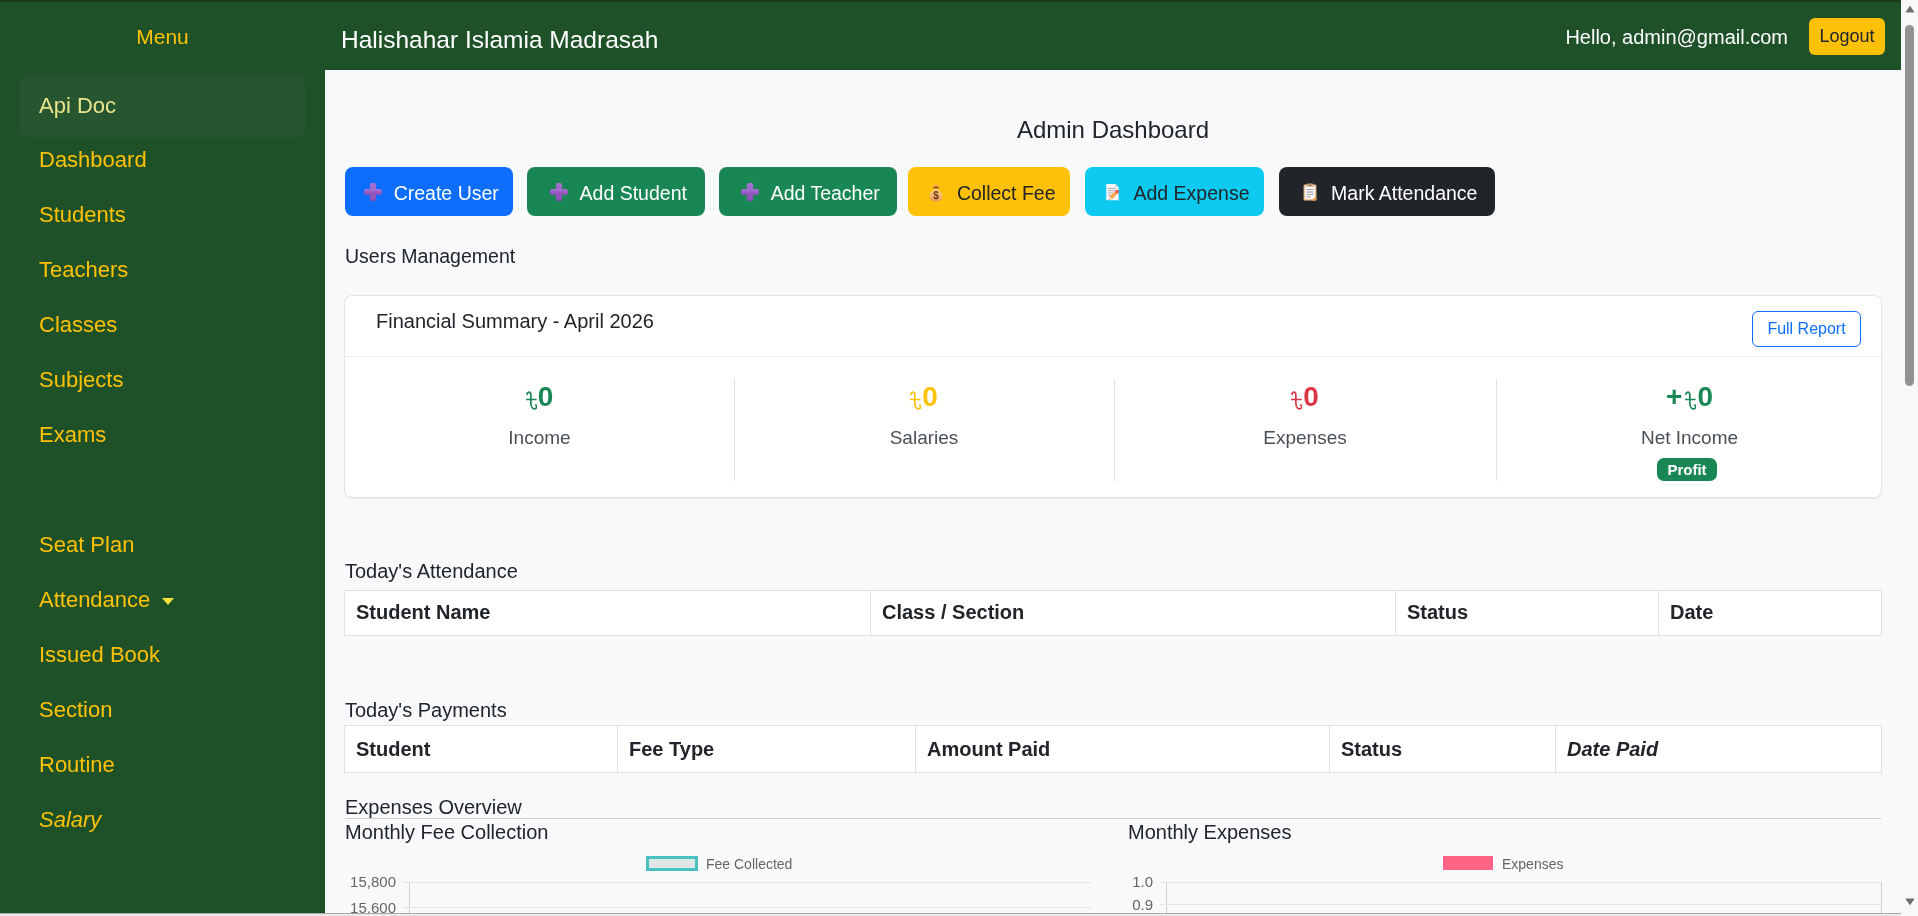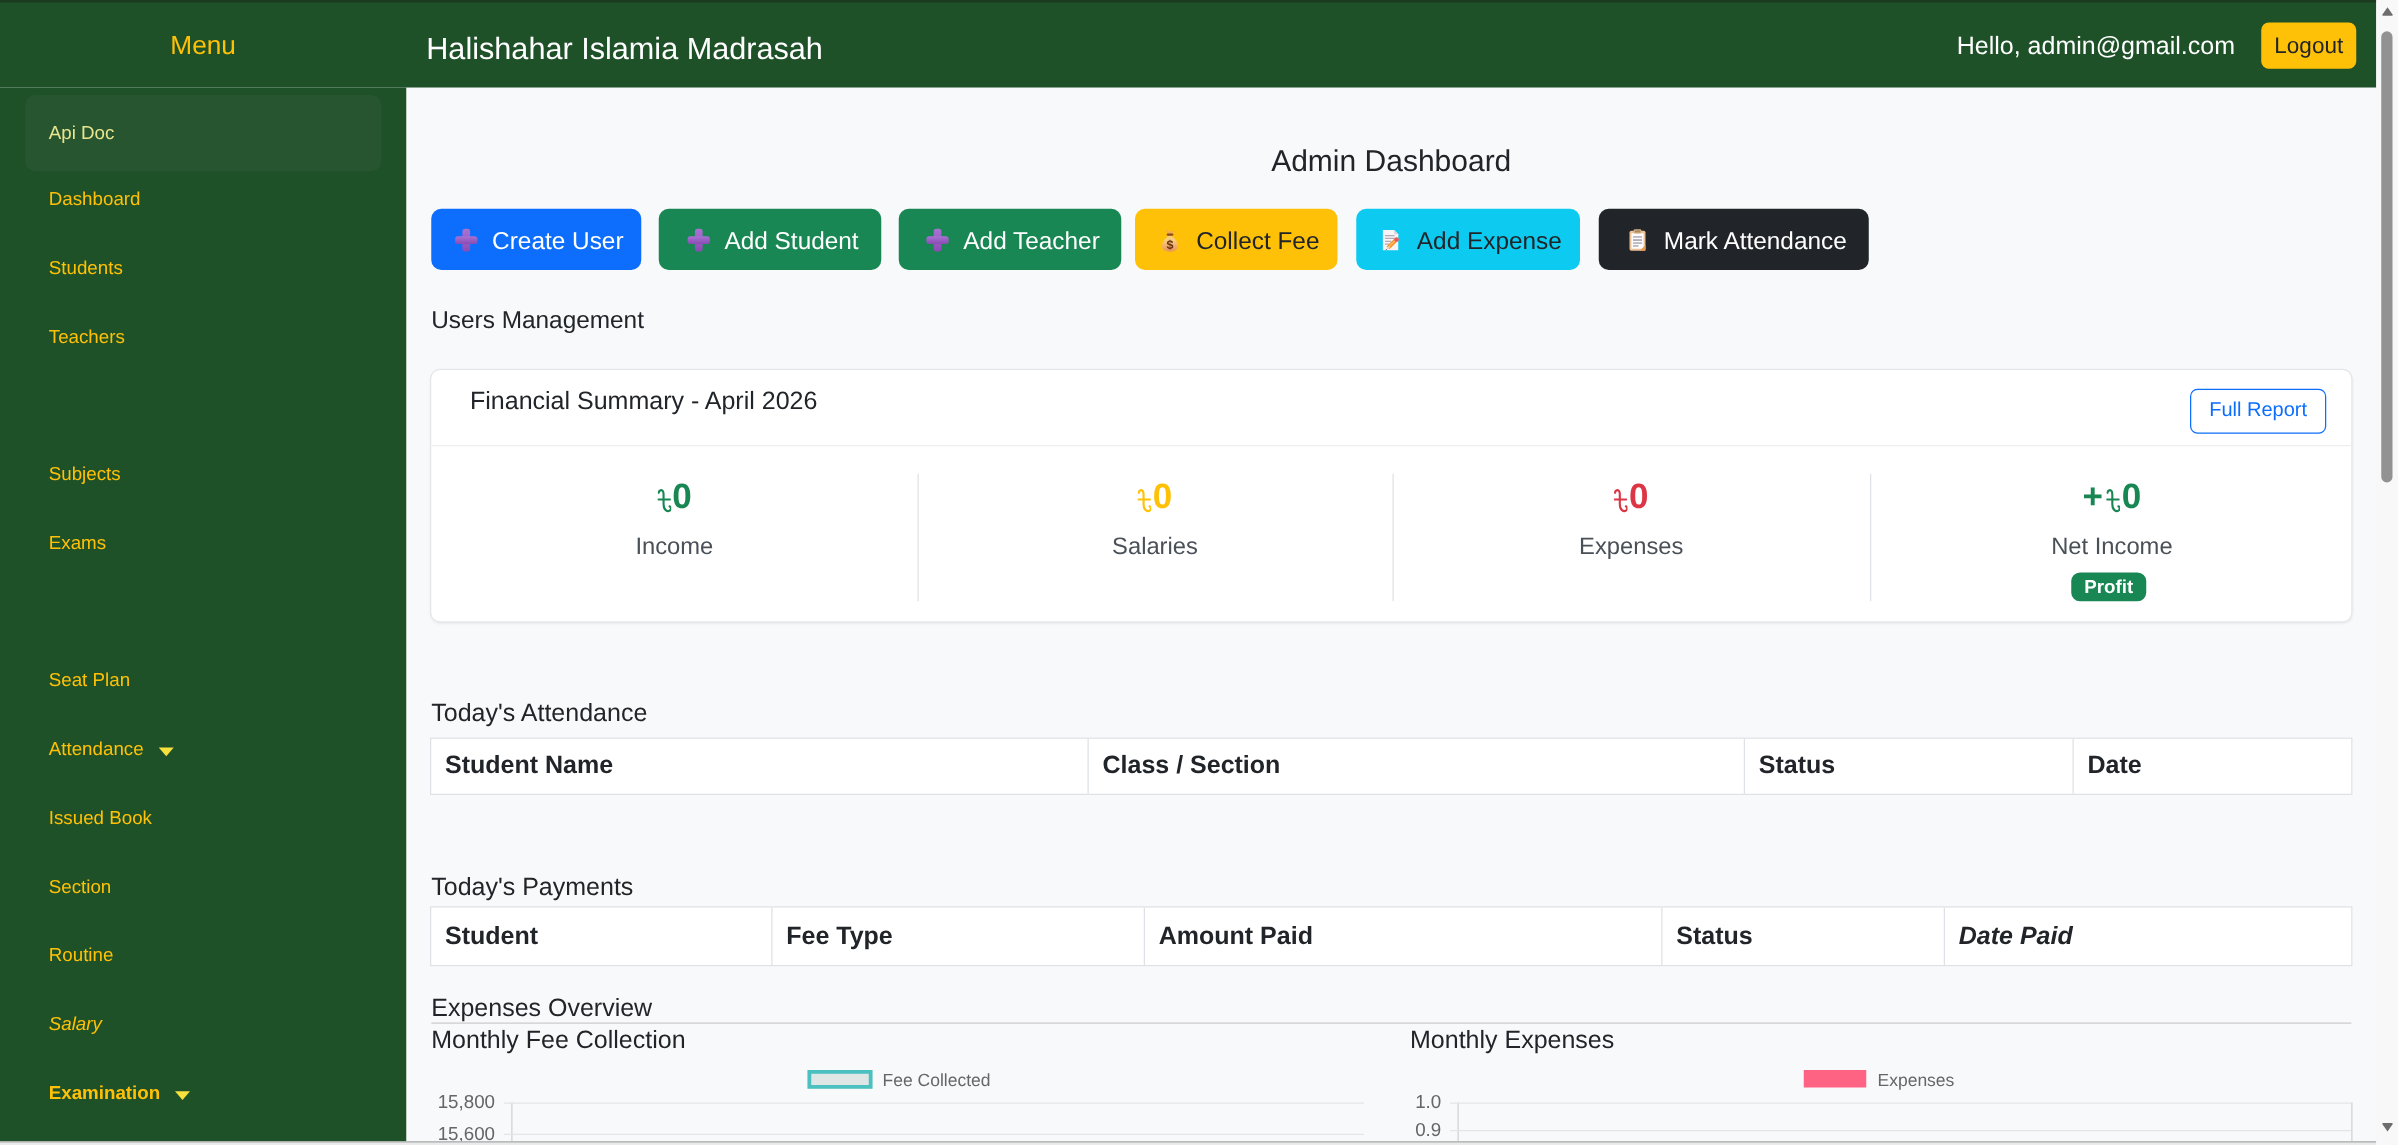--- a/index.html
+++ b/index.html
@@ -8,21 +8,21 @@
 
 
 #header { position:absolute; left:0; top:0; width:1901px; height:70px; background:#1e5128; border-top:2px solid #1b3a20; }
 #menuTitle { position:absolute; left:0; top:0; width:325px; height:70px; display:flex; align-items:center; justify-content:center; color:#ffc107; font-size:21px; }
 #pageTitle { position:absolute; left:341px; top:3px; height:70px; display:flex; align-items:center; color:#fff; font-size:24.5px; }
 #hello { position:absolute; right:113px; top:0; height:70px; display:flex; align-items:center; color:#fff; font-size:20px; }
 #logout { position:absolute; left:1809px; top:16px; width:76px; height:37px; background:#ffc107; border-radius:6px; display:flex; align-items:center; justify-content:center; color:#212529; font-size:18px; }
 
 
 #sidebar { position:absolute; left:0; top:70px; width:325px; height:846px; background:#1e5128; }
-.mi { position:absolute; left:20px; width:285px; height:55px; display:flex; align-items:center; padding-left:19px; color:#ffc107; font-size:15px; }
+.mi { position:absolute; left:20px; width:285px; height:55px; display:flex; align-items:center; padding-left:19px; color:#ffc107; font-size:22px; }
 .mi.active { background:#265530; border-radius:8px; color:#eae58d; top:5.5px !important; height:61px; }
 .caret { display:inline-block; width:0; height:0; border-left:6.5px solid transparent; border-right:6.5px solid transparent; border-top:7.5px solid #f7e13e; margin-left:12px; margin-top:3px; }
 #adminH { position:absolute; left:325px; top:116px; width:1576px; text-align:center; font-size:24px; color:#212529; }
 
 
 .btn { position:absolute; top:167px; height:49px; border-radius:8px; display:flex; align-items:center; justify-content:center; font-size:19.5px; gap:11px; padding-left:4px; }
 .btn svg { flex:0 0 auto; }
 .bt { transform:translateY(2px); }
 
 
@@ -66,29 +66,29 @@
   <div id="pageTitle">Halishahar Islamia Madrasah</div>
   <div id="hello">Hello, admin@gmail.com</div>
   <div id="logout">Logout</div>
 </div>
 
 <div id="sidebar">
   <div class="mi active" style="top:7px;">Api Doc</div>
   <div class="mi" style="top:62px;">Dashboard</div>
   <div class="mi" style="top:117px;">Students</div>
   <div class="mi" style="top:172px;">Teachers</div>
+  <div class="mi" style="top:227px;">Classes</div>
   <div class="mi" style="top:282px;">Subjects</div>
   <div class="mi" style="top:337px;">Exams</div>
   <div class="mi" style="top:447px;">Seat Plan</div>
   <div class="mi" style="top:502px;">Attendance<span class="caret"></span></div>
   <div class="mi" style="top:557px;">Issued Book</div>
   <div class="mi" style="top:612px;">Section</div>
   <div class="mi" style="top:667px;">Routine</div>
   <div class="mi" style="top:722px;font-style:italic;">Salary</div>
-  <div class="mi" style="top:777px; font-weight:bold;">Examination<span class="caret"></span></div>
 </div>
 
 <div id="adminH">Admin Dashboard</div>
 
 <div class="btn" style="left:345px; width:167.5px; background:#0d6efd; color:#fff;">
     <svg width="20" height="20" viewBox="0 0 20 20">
       <defs>
         <linearGradient id="pg" x1="0" y1="0" x2="0" y2="1">
           <stop offset="0" stop-color="#a873d3"></stop>
           <stop offset="1" stop-color="#8a4cb4"></stop>

